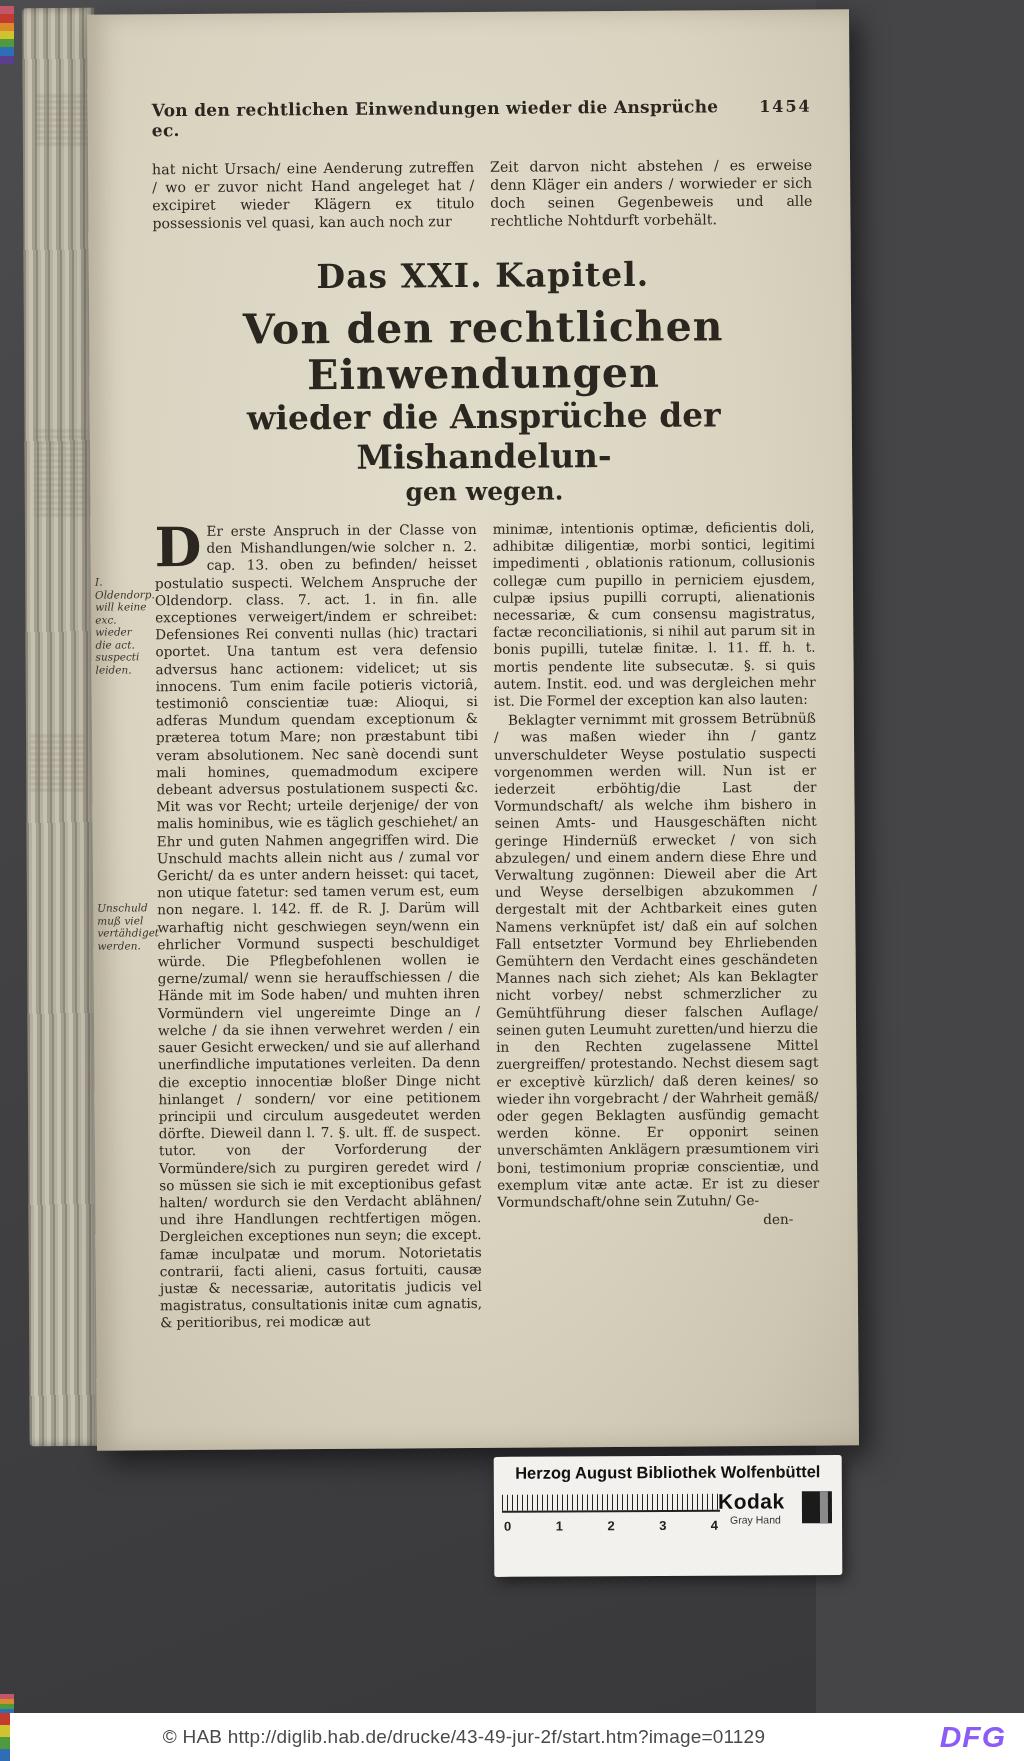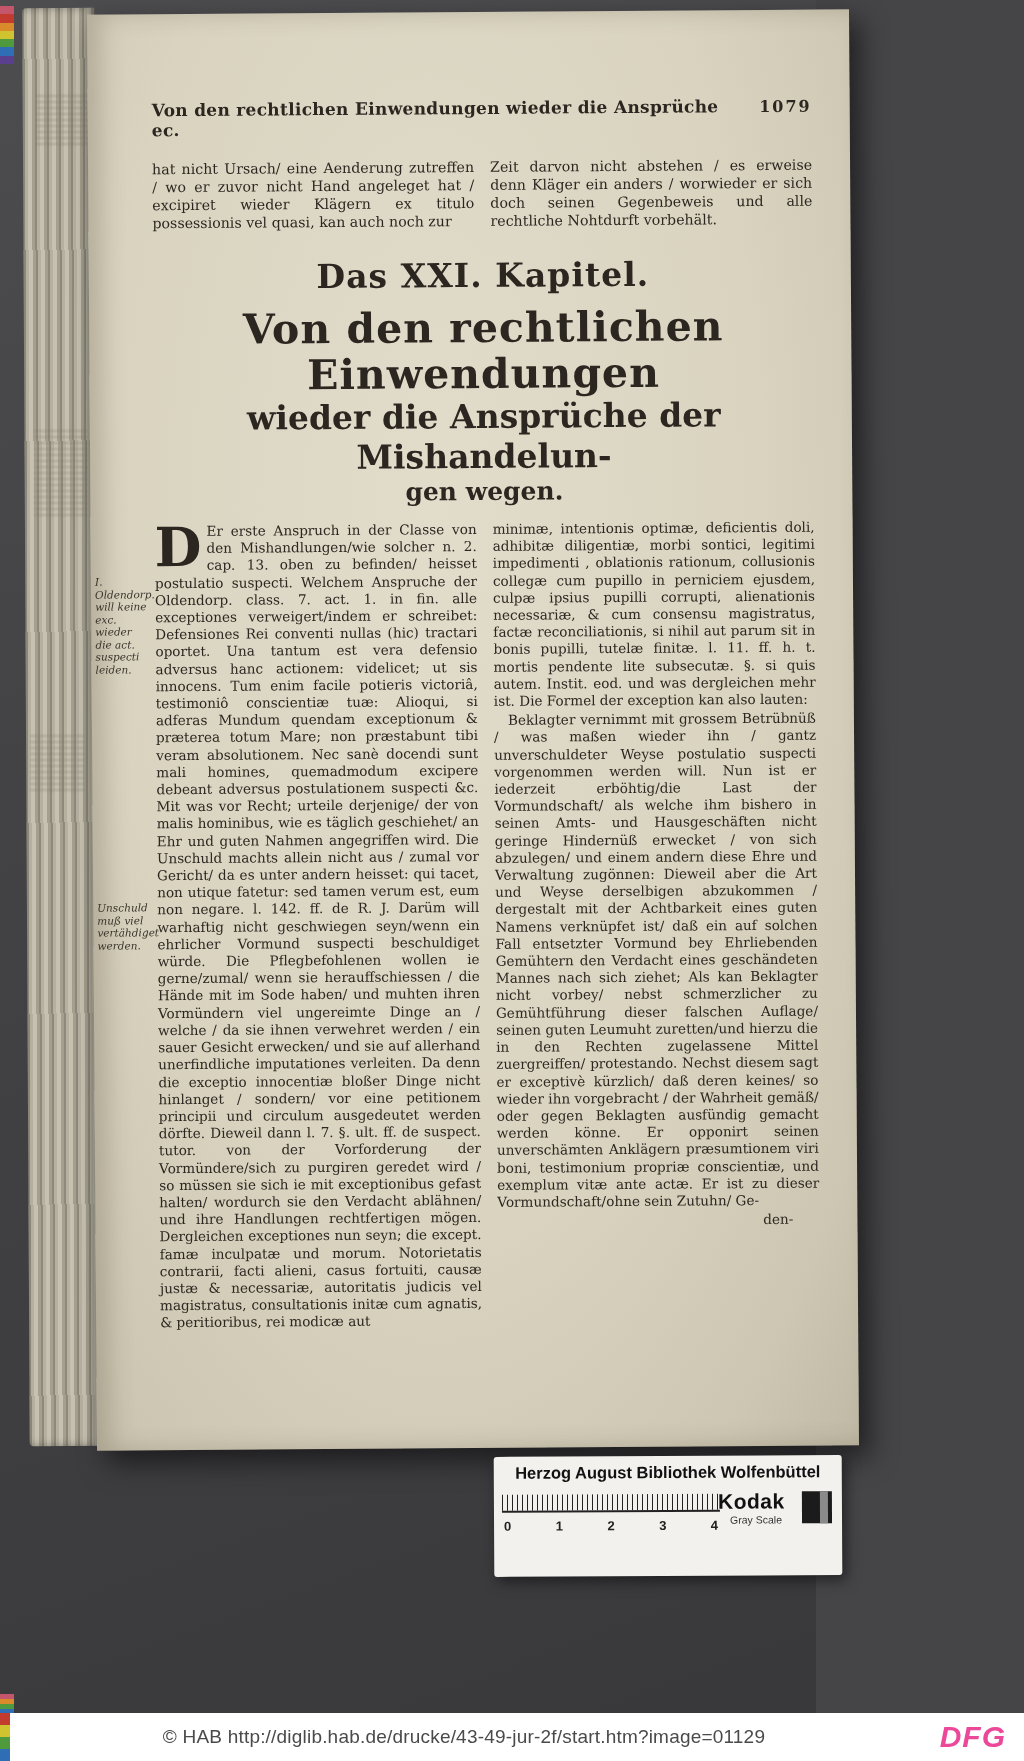--- a/index.html
+++ b/index.html
@@ -114,21 +114,21 @@
     display:flex;align-items:center;
     font-family:"Liberation Sans", sans-serif;
   }
   .bar-strip{position:absolute;left:0;top:0;width:10px;height:48px;display:flex;flex-direction:column;}
   .bar-strip div{flex:1;}
   .copyright{
     flex:1;text-align:center;color:#4a4a4a;font-size:19px;letter-spacing:.2px;
     padding-left:14px;
   }
   .dfg-logo{
-    width:92px;font-weight:bold;font-style:italic;font-size:30px;color:#ec4899;
+    width:92px;font-weight:bold;font-style:italic;font-size:30px;color:#8b5cf6;
     letter-spacing:1px;text-align:right;padding-right:18px;
   }
 </style>
 </head>
 <body>
 
 <div class="photo">
 
   <div class="color-strip strip-top">
     <div class="c1"></div>
@@ -149,21 +149,21 @@
   <div class="page-edges"></div>
   <div class="ghost ghost1"></div>
   <div class="ghost ghost2"></div>
   <div class="ghost ghost3"></div>
 
   <div class="page">
     <div class="page-inner">
 
       <div class="running-head">
         <span>Von den rechtlichen Einwendungen wieder die Ansprüche ec.</span>
-        <span class="pg">1079</span>
+        <span class="pg">1454</span>
       </div>
 
       <div class="cols contcols">
         <div class="col">hat nicht Ursach/ eine Aenderung zutreffen / wo er zuvor nicht Hand angeleget hat / excipiret wieder Klägern ex titulo possessionis vel quasi, kan auch noch zur</div>
         <div class="col">Zeit darvon nicht abstehen / es erweise denn Kläger ein anders / worwieder er sich doch seinen Gegenbeweis und alle rechtliche Nohtdurft vorbehält.</div>
       </div>
 
       <div class="chapter">Das XXI. Kapitel.</div>
 
       <div class="title1">Von den rechtlichen Einwendungen</div>
@@ -193,21 +193,21 @@
     <div class="scale-mid">
       <div class="ruler"></div>
       <div class="tick-numbers">
         <span>0</span>
         <span>1</span>
         <span>2</span>
         <span>3</span>
         <span>4</span>
       </div>
       <div class="kodak">Kodak</div>
-      <div class="gray-scale">Gray Scale</div>
+      <div class="gray-scale">Gray Hand</div>
       <div class="patch"></div>
     </div>
   </div>
 
 </div>
 
 <div class="bottom-bar">
   <div class="bar-strip">
     <div class="c2"></div>
       <div class="c4"></div>

